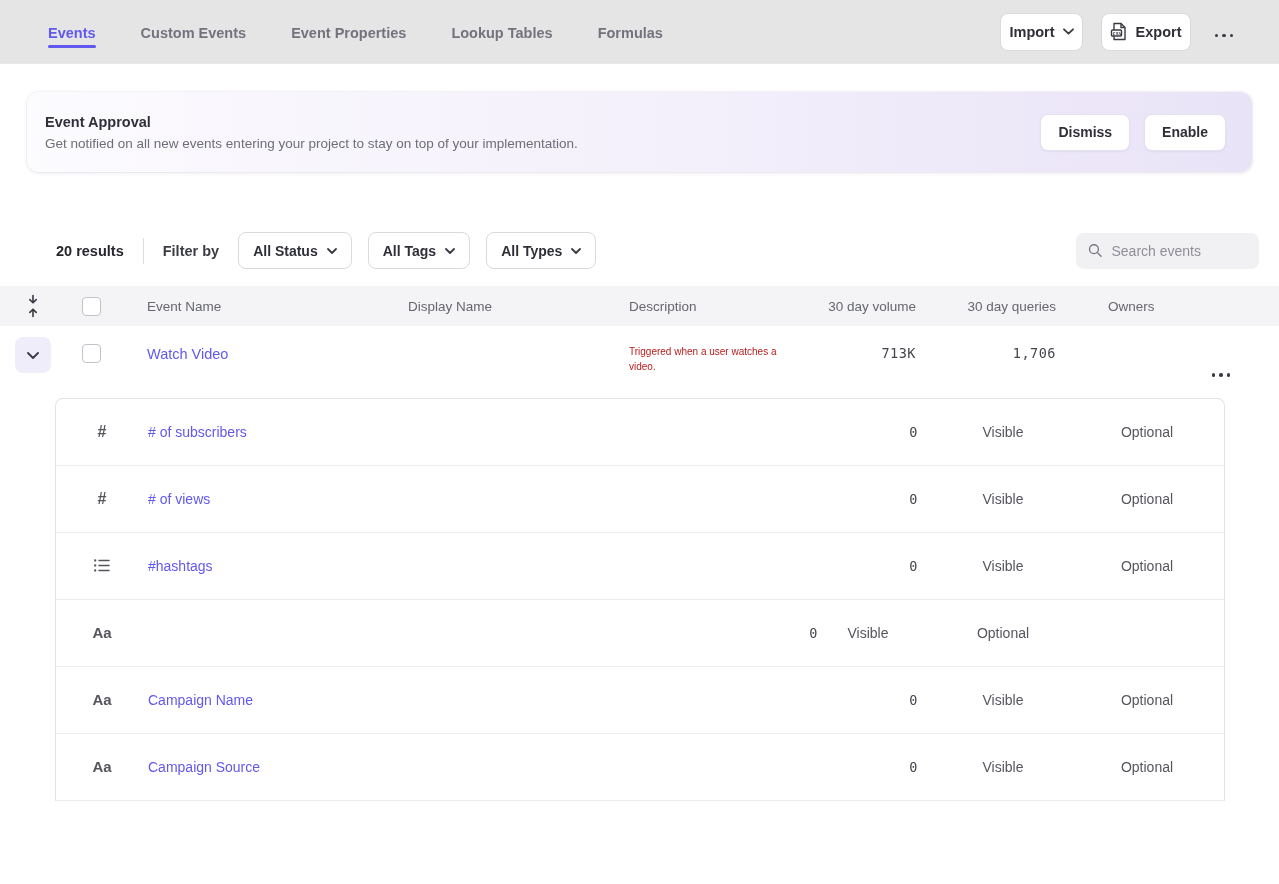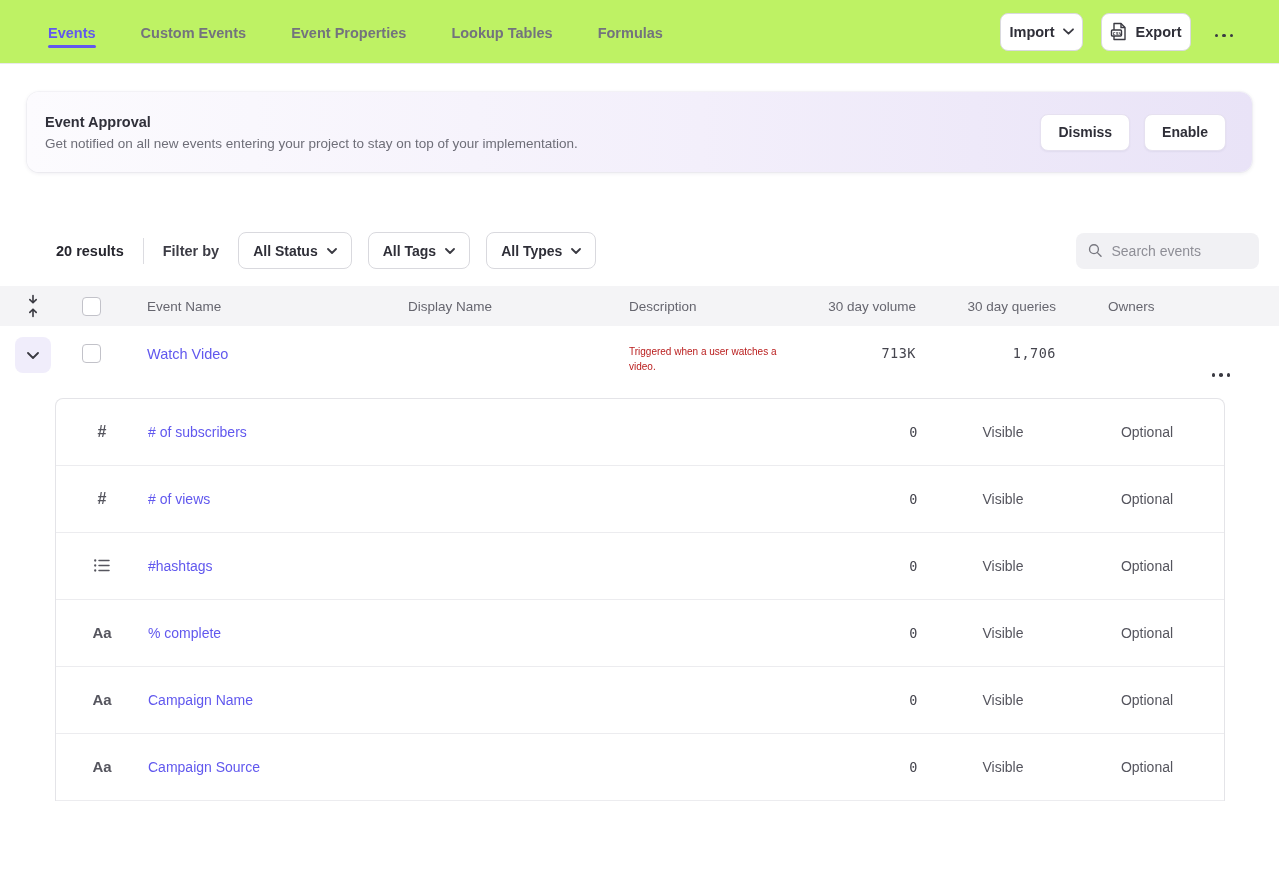--- a/index.html
+++ b/index.html
@@ -1,20 +1,20 @@
 <!DOCTYPE html>
 <html><head>
 <meta charset="utf-8">
 <style>
   * { margin:0; padding:0; box-sizing:border-box; }
   html,body { width:1279px; height:884px; overflow:hidden; background:#fff;
     font-family:"Liberation Sans", sans-serif; color:#2b2b33; }
 
   
-  .topnav { height:64px; background:#bef264; border-bottom:1px solid #e9e9ec;
+  .topnav { height:64px; background:#e5e5e5; border-bottom:1px solid #e9e9ec;
     display:flex; align-items:center; padding:0 40px 0 48px; }
   .nav-tabs { display:flex; gap:45px; align-items:center; }
   .nav-tab { position:relative; font-size:14.5px; font-weight:600; color:#73737d;
     cursor:pointer; padding:22px 0 19px; }
   .nav-tab.active { color:var(--accent); }
   .nav-tab.active::after { content:""; position:absolute; left:0; right:0; bottom:12px;
     height:3px; border-radius:2px; background:var(--accent); }
   .nav-actions { margin-left:auto; display:flex; align-items:center; gap:18px; }
   .btn { display:inline-flex; align-items:center; gap:8px; background:#fff;
     border:1px solid #d9d9de; border-radius:8px; height:38px; padding:0 8px;
@@ -254,21 +254,20 @@
       </svg>
     </span>
     <a class="pname">#hashtags</a>
     <span class="pzero mono">0</span>
     <span class="pmeta">Visible</span>
     <span class="pmeta">Optional</span>
   </div>
 
   <div class="pgrid">
     <span class="ptype" style="font-size:15px">Aa</span>
-    <a class="pname">% complete</a>
     <span class="pzero mono">0</span>
     <span class="pmeta">Visible</span>
     <span class="pmeta">Optional</span>
   </div>
 
   <div class="pgrid">
     <span class="ptype" style="font-size:15px">Aa</span>
     <a class="pname">Campaign Name</a>
     <span class="pzero mono">0</span>
     <span class="pmeta">Visible</span>

